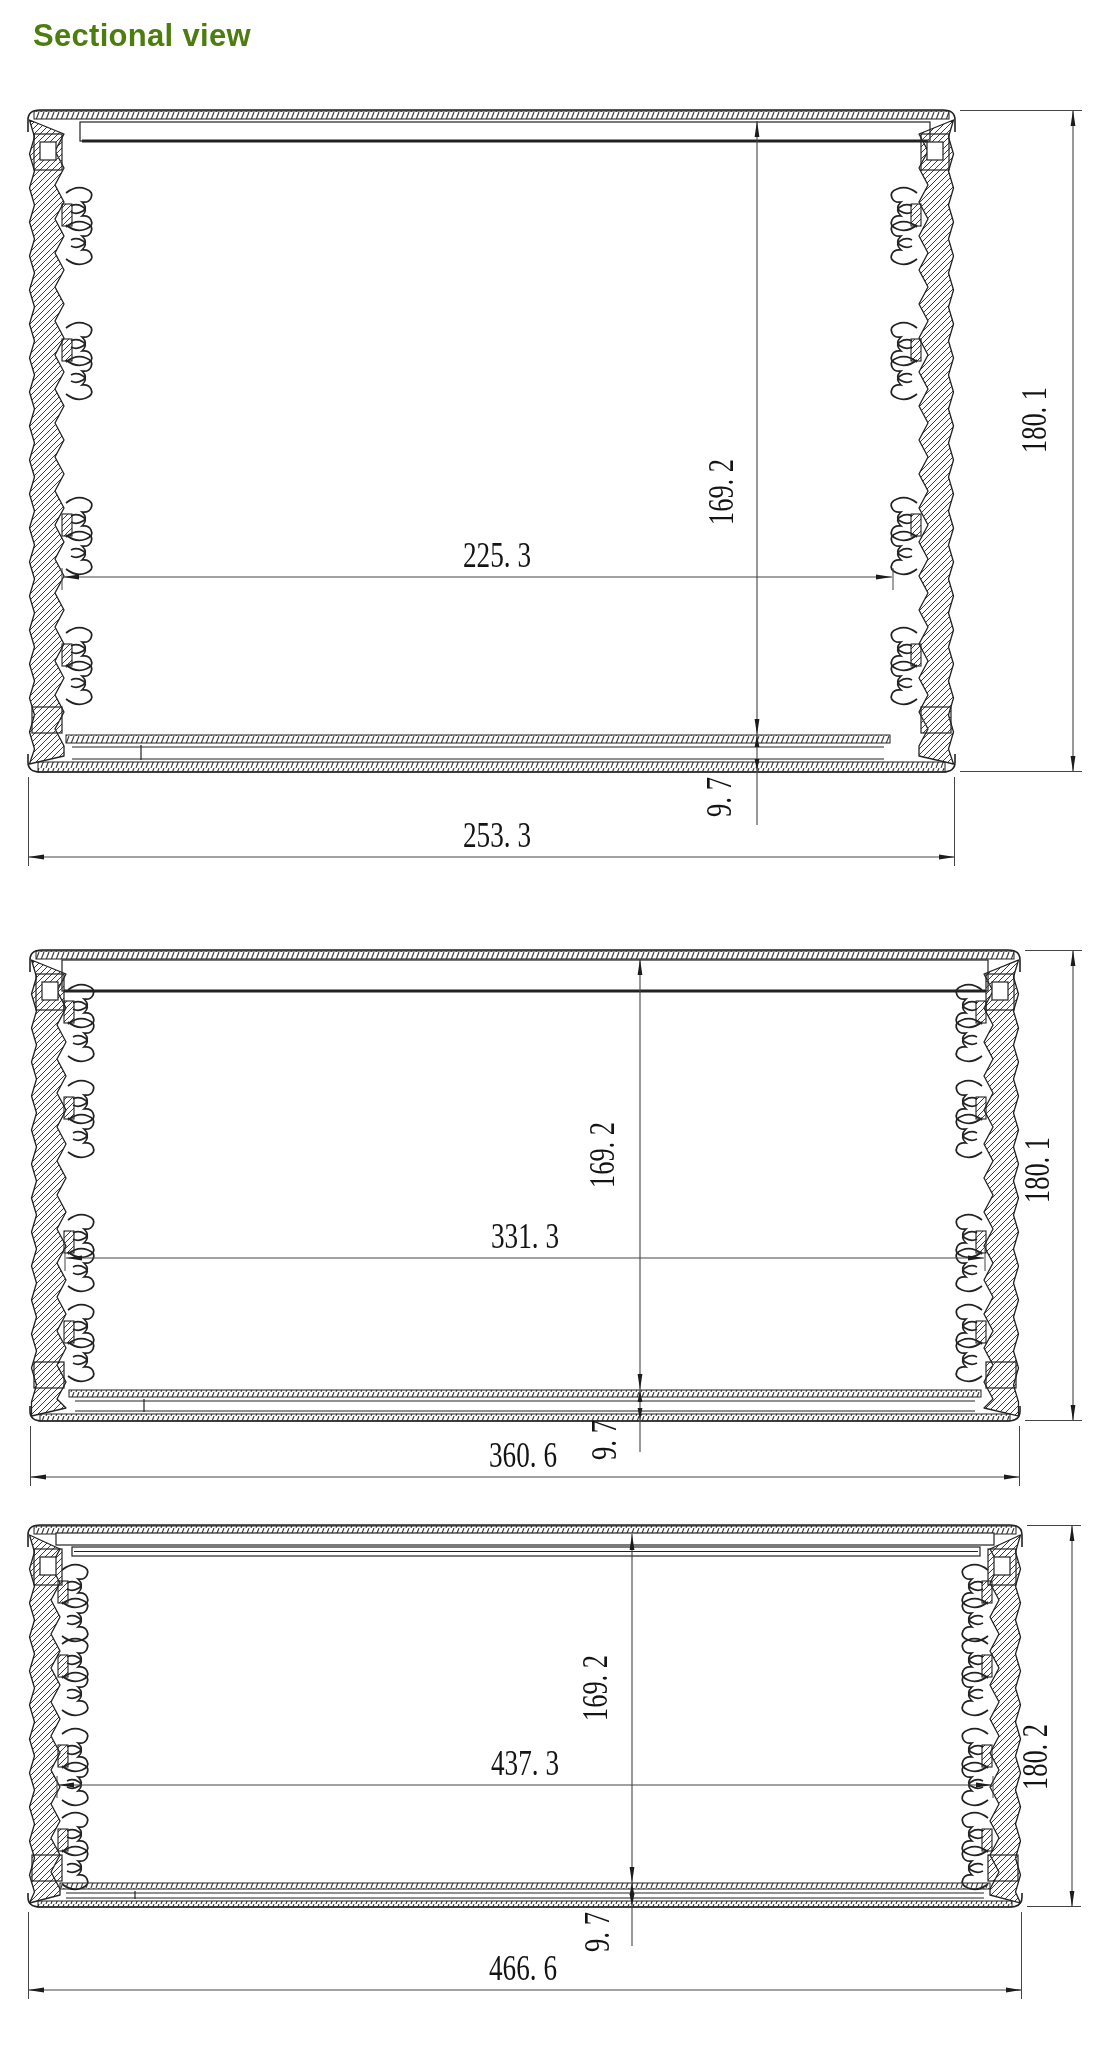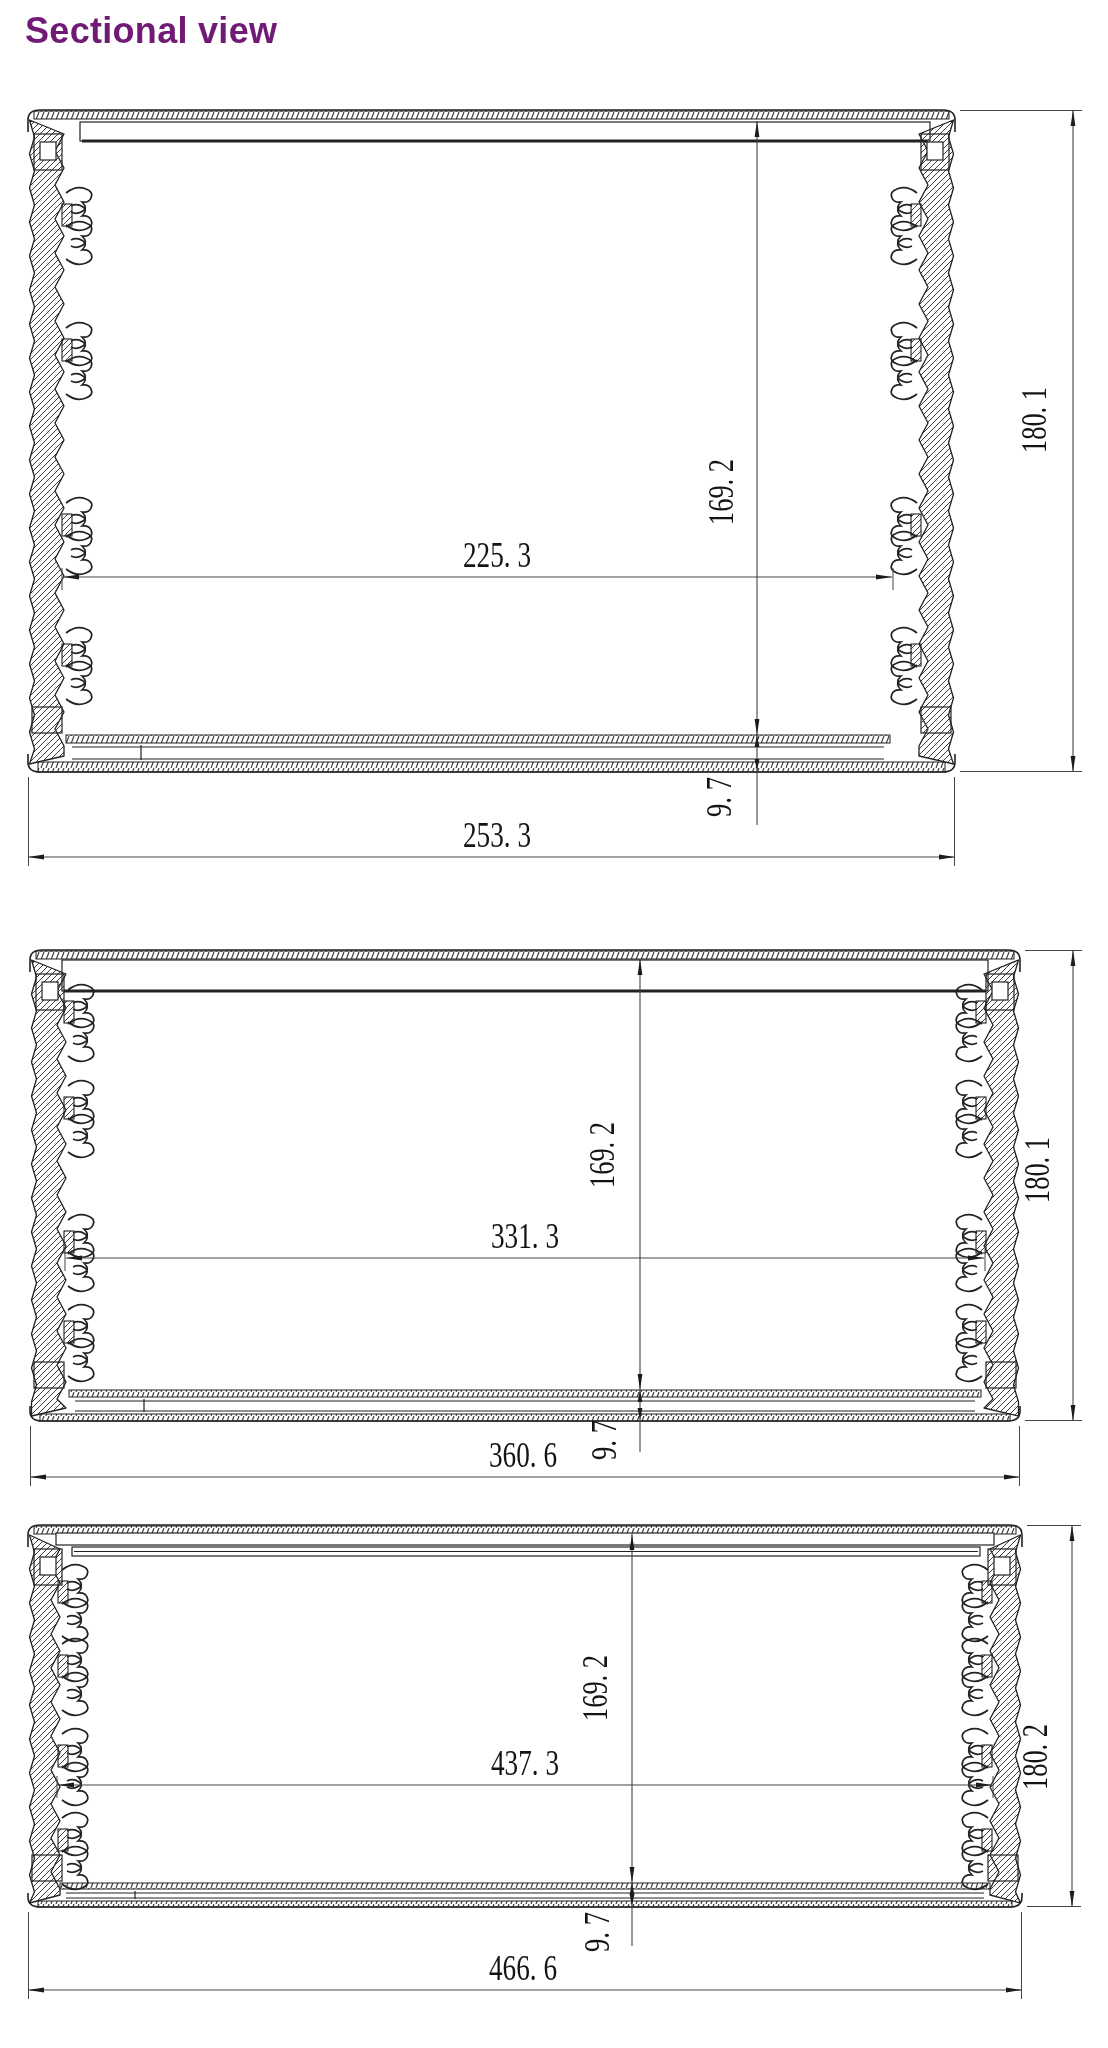--- a/index.html
+++ b/index.html
@@ -1,19 +1,19 @@
 <!DOCTYPE html>
 <html><head>
 <meta charset="utf-8">
 <style>
   html,body{margin:0;padding:0;background:#ffffff;}
   .page{position:relative;width:1108px;height:2048px;background:#fff;overflow:hidden;
         font-family:"Liberation Sans",sans-serif;}
-  .title{position:absolute;left:25px;top:10px;margin:0;font-size:36px;font-weight:600;
-         letter-spacing:.3px;color:#701a75;font-family:"Liberation Sans",sans-serif;}
+  .title{position:absolute;left:25px;top:10px;margin:8px;font-size:31px;font-weight:600;
+         letter-spacing:.3px;color:#4d7c0f;font-family:"Liberation Sans",sans-serif;}
   svg{position:absolute;left:0;top:0;}
   text.dim{font-family:"Liberation Serif",serif;font-size:36px;fill:#141414;}
 </style>
 </head>
 <body>
 
 <div class="page">
   <h1 class="title">Sectional view</h1>
   <svg id="cad" width="1108" height="2048" viewBox="0 0 1108 2048">
       <defs>

